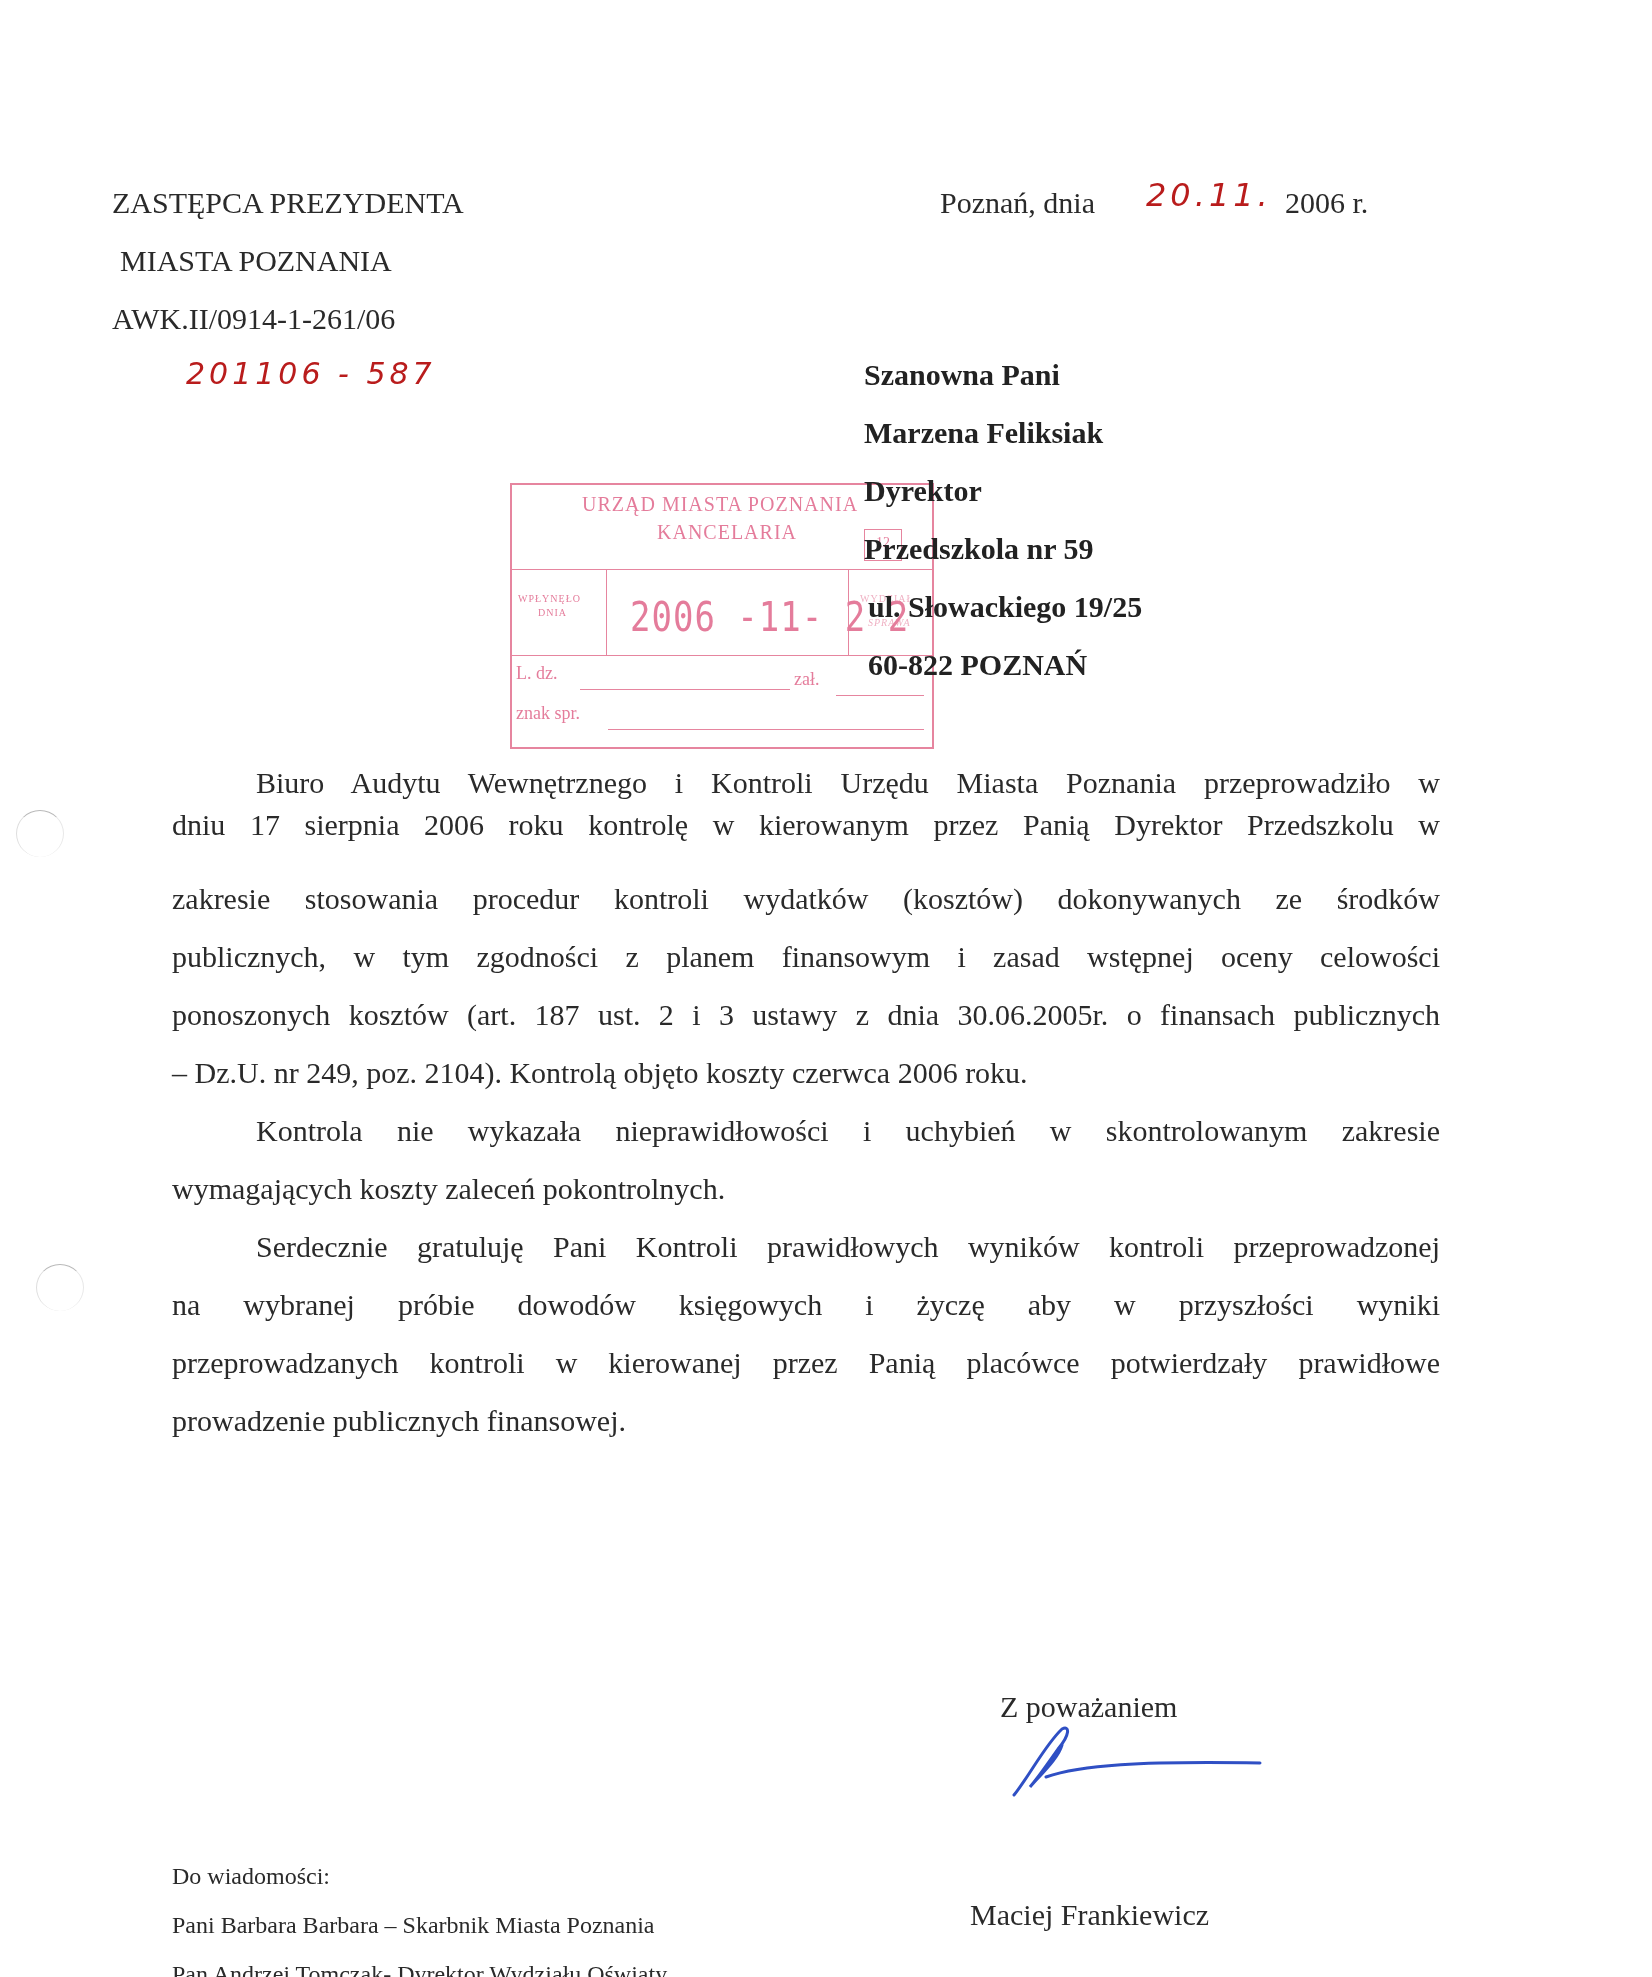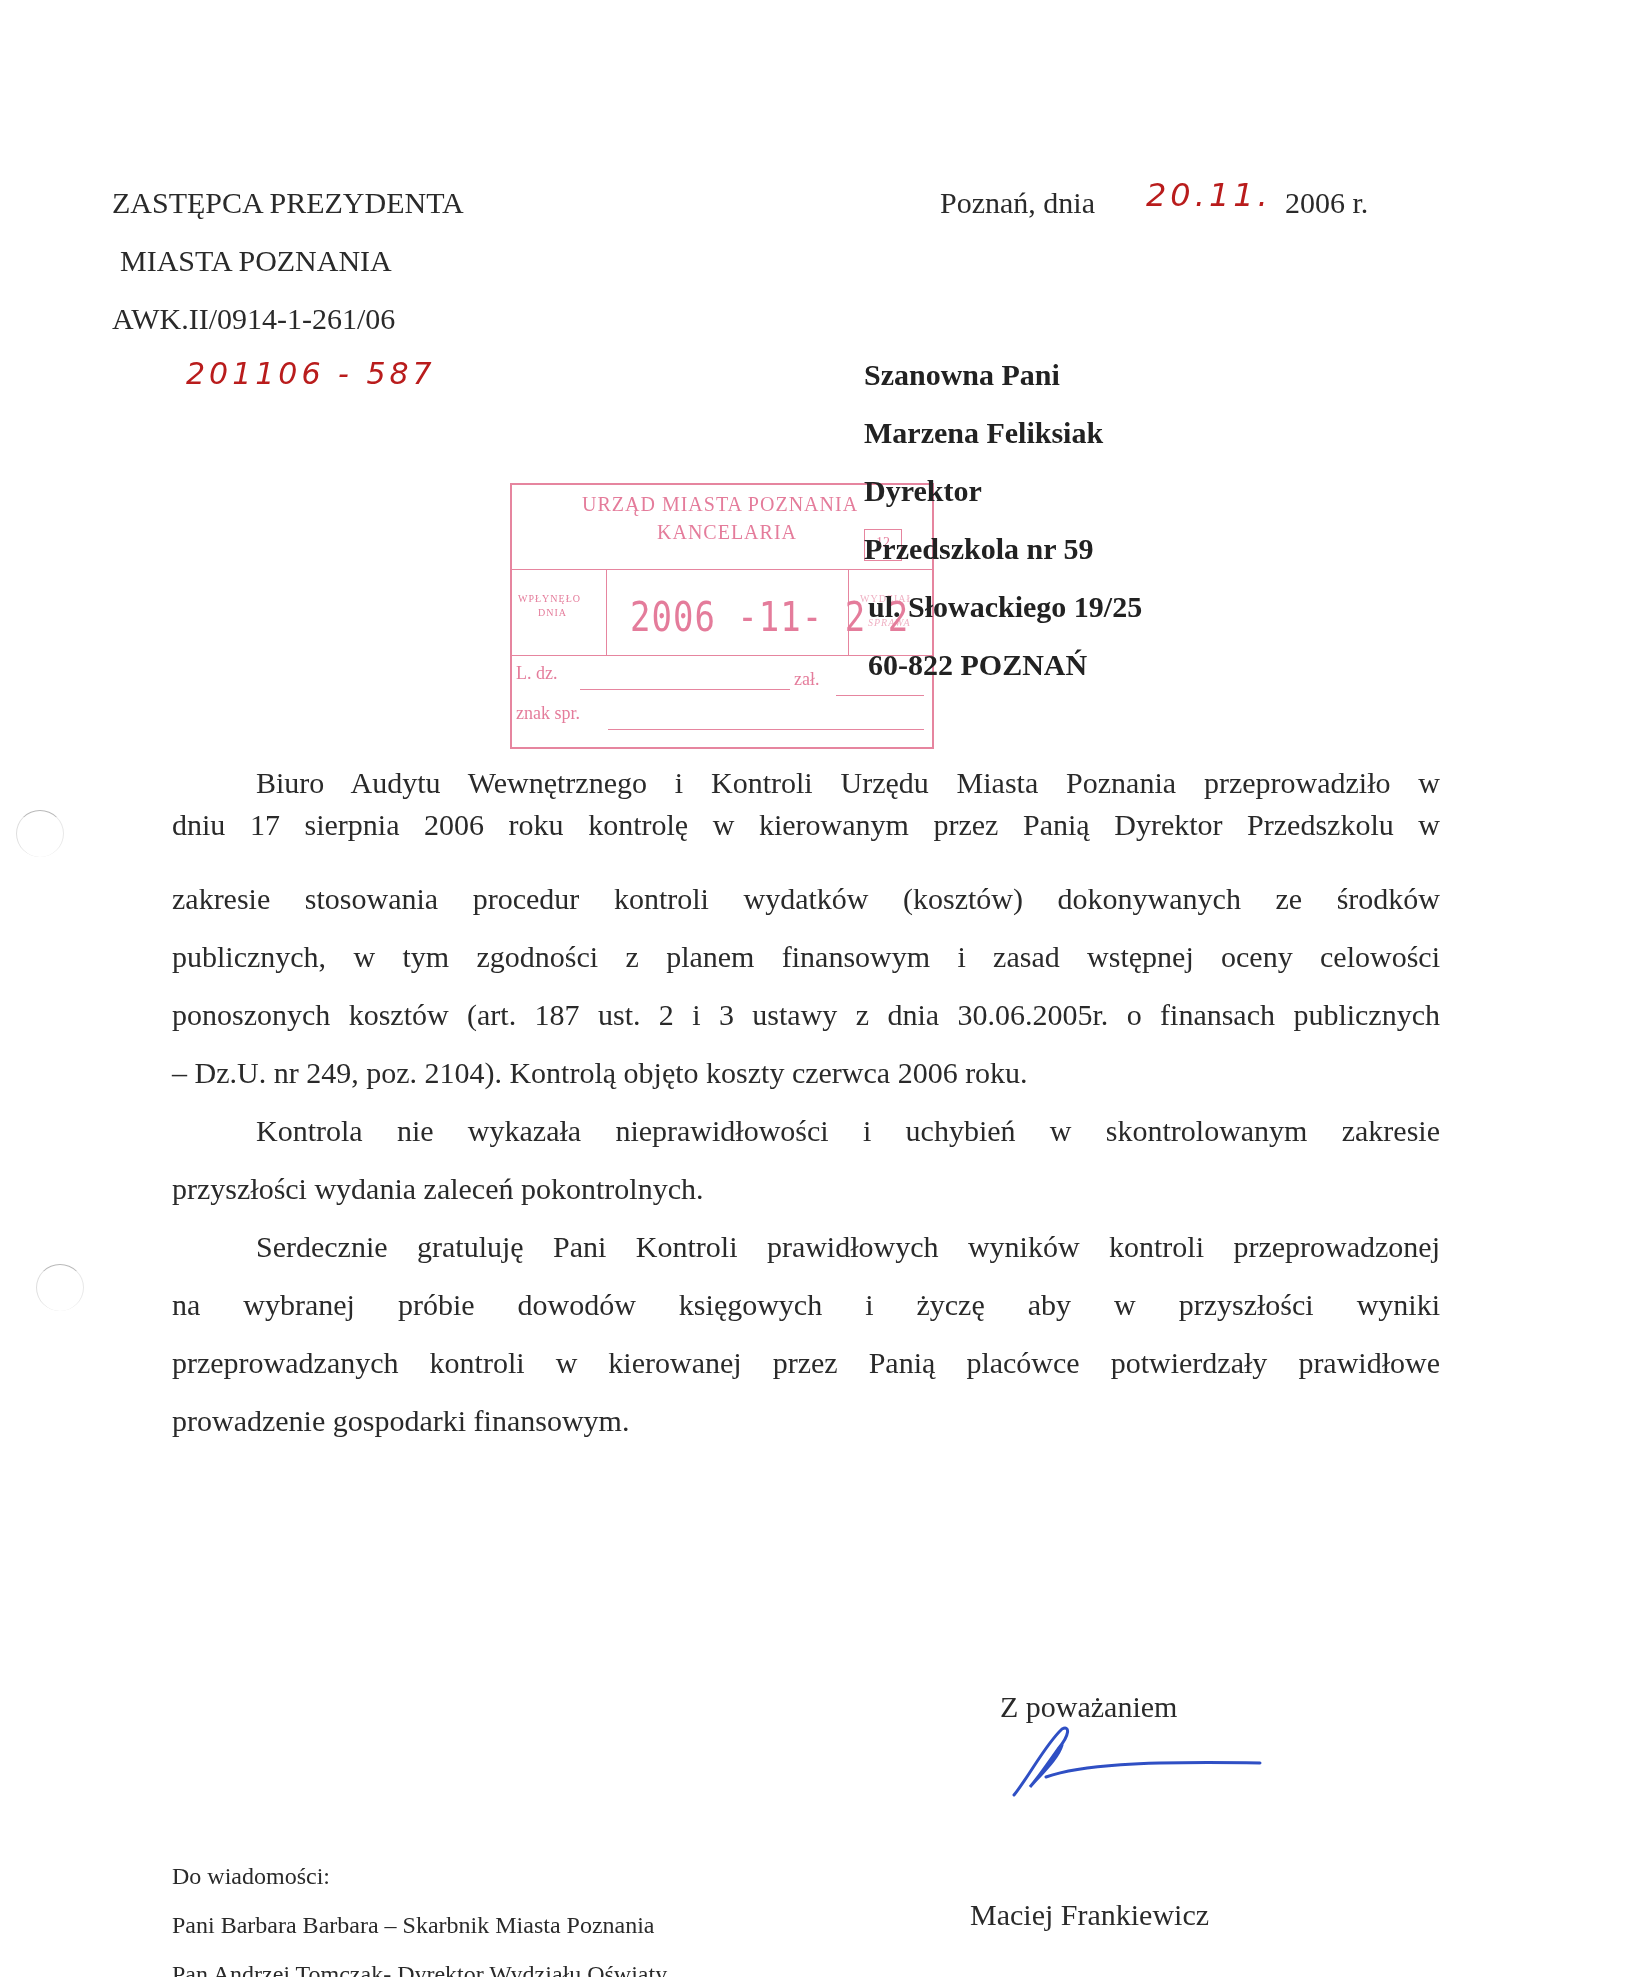--- a/index.html
+++ b/index.html
@@ -86,27 +86,27 @@
   <div>
     <div class="body-line indent" style="top:768px;">Biuro Audytu Wewnętrznego i Kontroli Urzędu Miasta Poznania przeprowadziło w</div>
     <div class="body-line" style="top:810px;">dniu 17 sierpnia  2006 roku kontrolę w kierowanym przez Panią Dyrektor Przedszkolu   w</div>
     <div class="body-line" style="top:884px;">zakresie stosowania procedur kontroli wydatków (kosztów) dokonywanych ze środków</div>
     <div class="body-line" style="top:942px;">publicznych, w tym zgodności z planem finansowym i zasad wstępnej oceny celowości</div>
     <div class="body-line" style="top:1000px;">ponoszonych kosztów (art. 187 ust. 2 i 3 ustawy z dnia 30.06.2005r. o finansach publicznych</div>
     <div class="body-line last" style="top:1058px;">– Dz.U. nr 249, poz. 2104). Kontrolą objęto  koszty czerwca  2006 roku.</div>
   </div>
   <div>
     <div class="body-line indent" style="top:1116px;">Kontrola  nie wykazała nieprawidłowości i uchybień  w skontrolowanym zakresie</div>
-    <div class="body-line last" style="top:1174px;">przyszłości wydania zaleceń pokontrolnych.</div>
+    <div class="body-line last" style="top:1174px;">wymagających koszty zaleceń pokontrolnych.</div>
   </div>
   <div>
     <div class="body-line indent" style="top:1232px;">Serdecznie gratuluję  Pani  Kontroli prawidłowych wyników kontroli przeprowadzonej</div>
     <div class="body-line" style="top:1290px; word-spacing:12px;">na wybranej próbie dowodów księgowych i życzę aby w przyszłości wyniki</div>
     <div class="body-line" style="top:1348px;">przeprowadzanych kontroli w kierowanej przez Panią placówce  potwierdzały  prawidłowe</div>
-    <div class="body-line last" style="top:1406px;">prowadzenie gospodarki finansowym.</div>
+    <div class="body-line last" style="top:1406px;">prowadzenie publicznych finansowej.</div>
   </div>
 </div>
 
 <div>
   <div class="abs t30" style="left:1000px; top:1692px;">Z poważaniem</div>
   <svg class="abs" style="left:1000px; top:1725px;" width="270" height="80" viewBox="0 0 270 80">
     <path d="M14 70 C 30 50, 45 20, 62 4 C 70 0, 70 10, 58 24 C 48 38, 40 50, 30 62 C 40 50, 58 34, 62 20 M 46 52 C 80 40, 140 36, 260 38" fill="none" stroke="#2f4fc4" stroke-width="3" stroke-linecap="round"></path>
   </svg>
   <div class="abs t30" style="left:970px; top:1900px;">Maciej Frankiewicz</div>
 </div>

